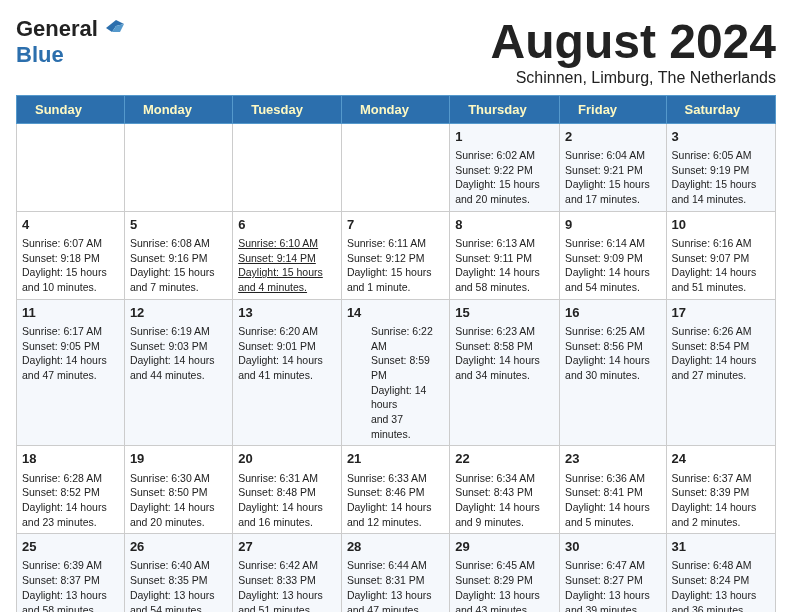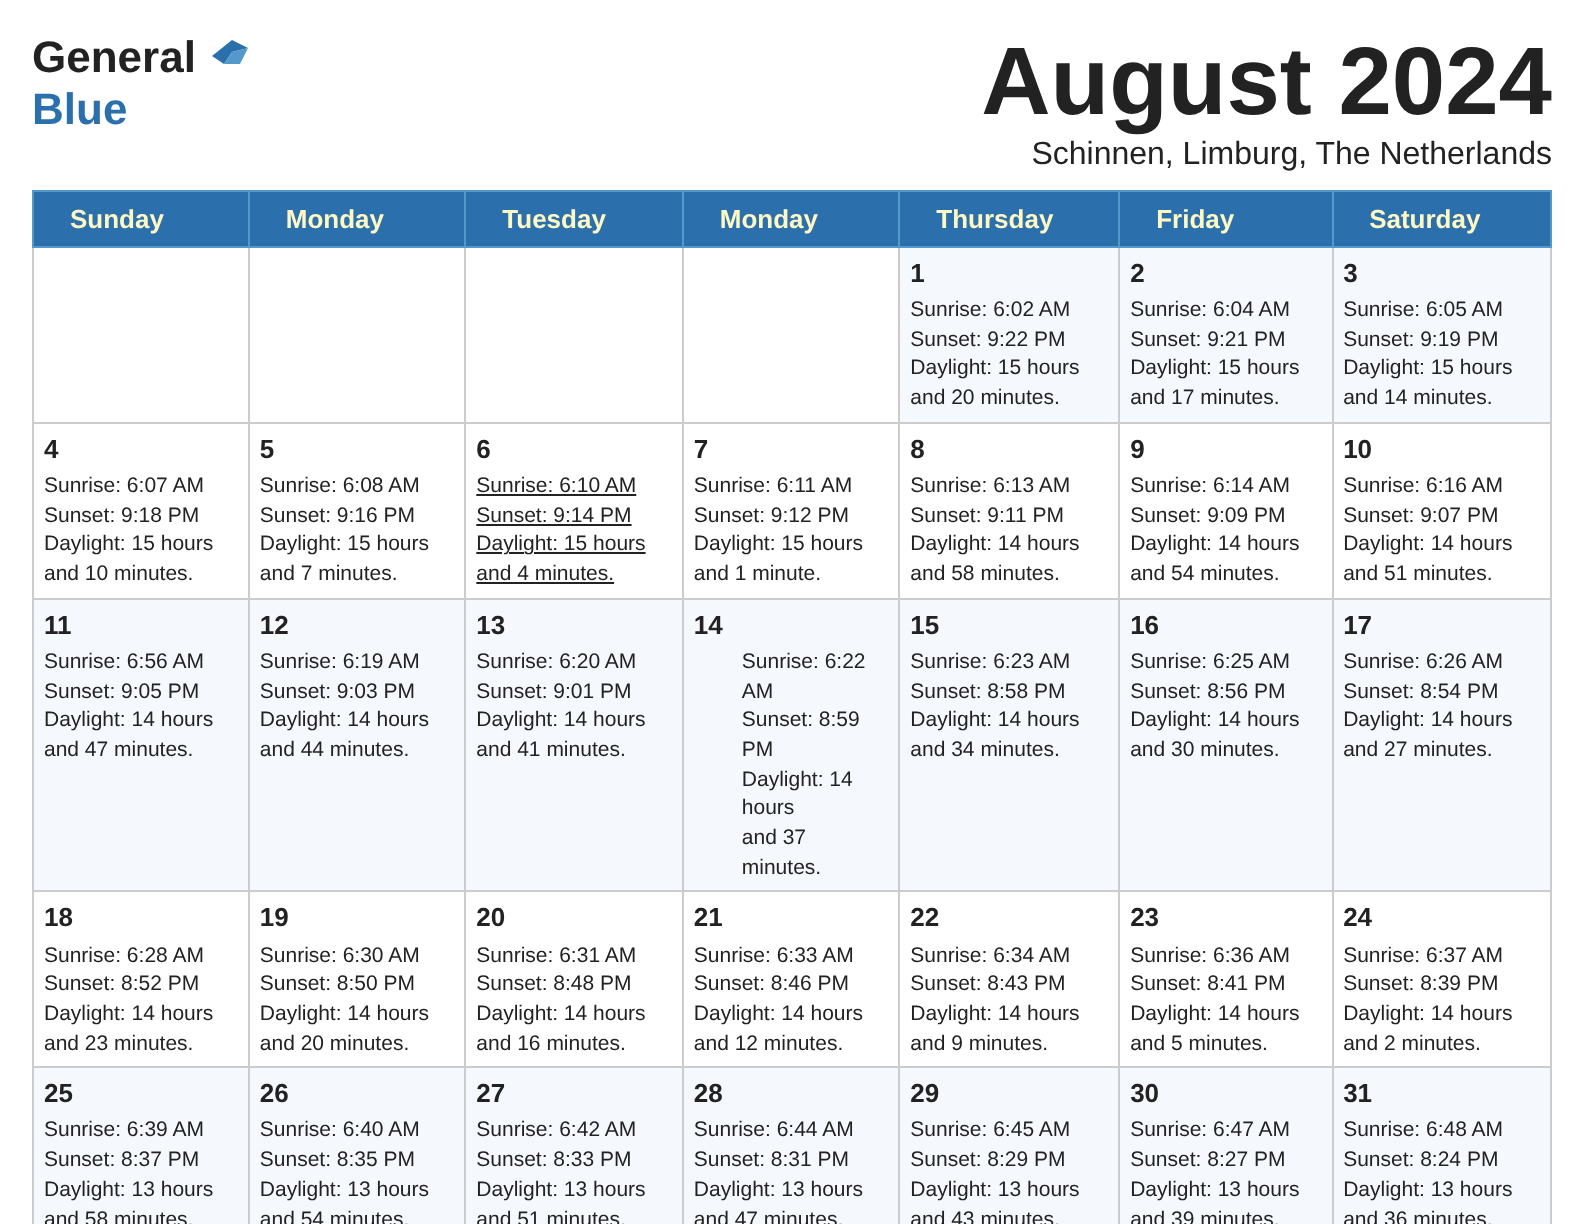--- a/index.html
+++ b/index.html
@@ -202,21 +202,21 @@
           <span class="day-number">10</span>
           <div class="day-detail" style="white-space: pre-line;">Sunrise: 6:16 AM
 Sunset: 9:07 PM
 Daylight: 14 hours
 and 51 minutes.</div>
         </td>
       </tr>
       <tr>
         <td>
           <span class="day-number">11</span>
-          <div class="day-detail" style="white-space: pre-line;">Sunrise: 6:56 AM
+          <div class="day-detail" style="white-space: pre-line;">Sunrise: 6:17 AM
 Sunset: 9:05 PM
 Daylight: 14 hours
 and 47 minutes.</div>
         </td>
         <td>
           <span class="day-number">12</span>
           <div class="day-detail" style="white-space: pre-line;">Sunrise: 6:19 AM
 Sunset: 9:03 PM
 Daylight: 14 hours
 and 44 minutes.</div>

